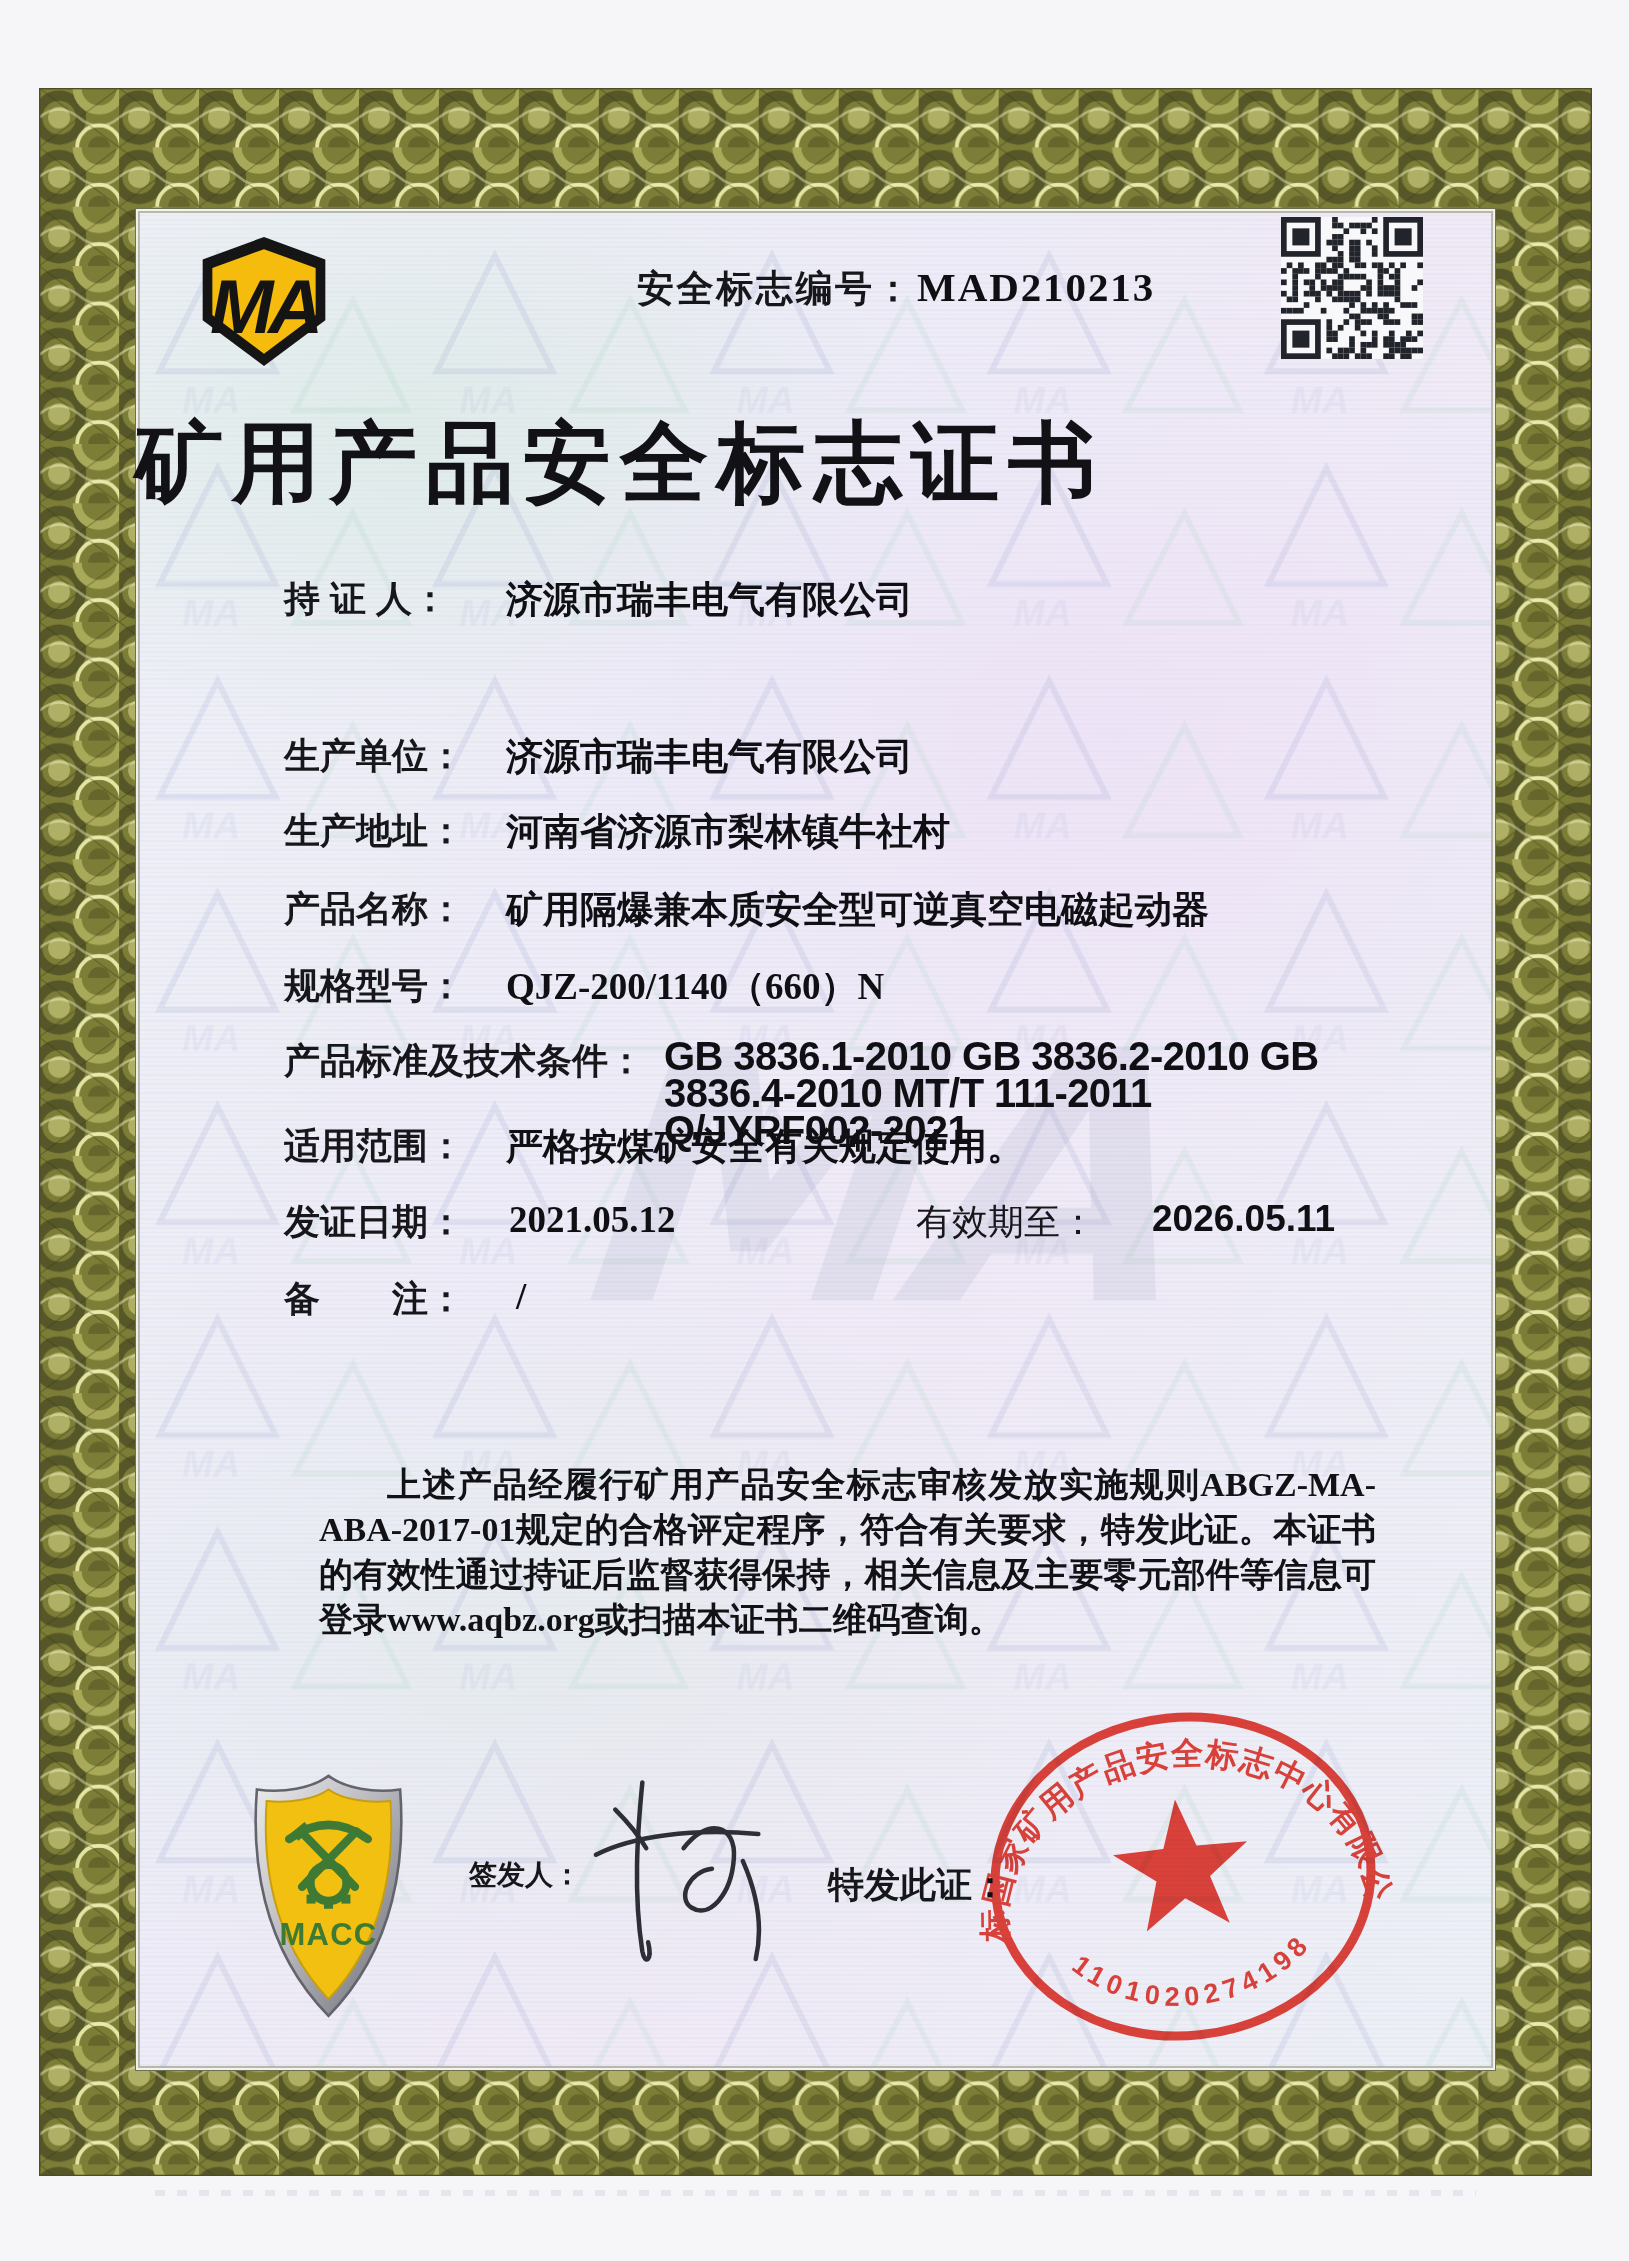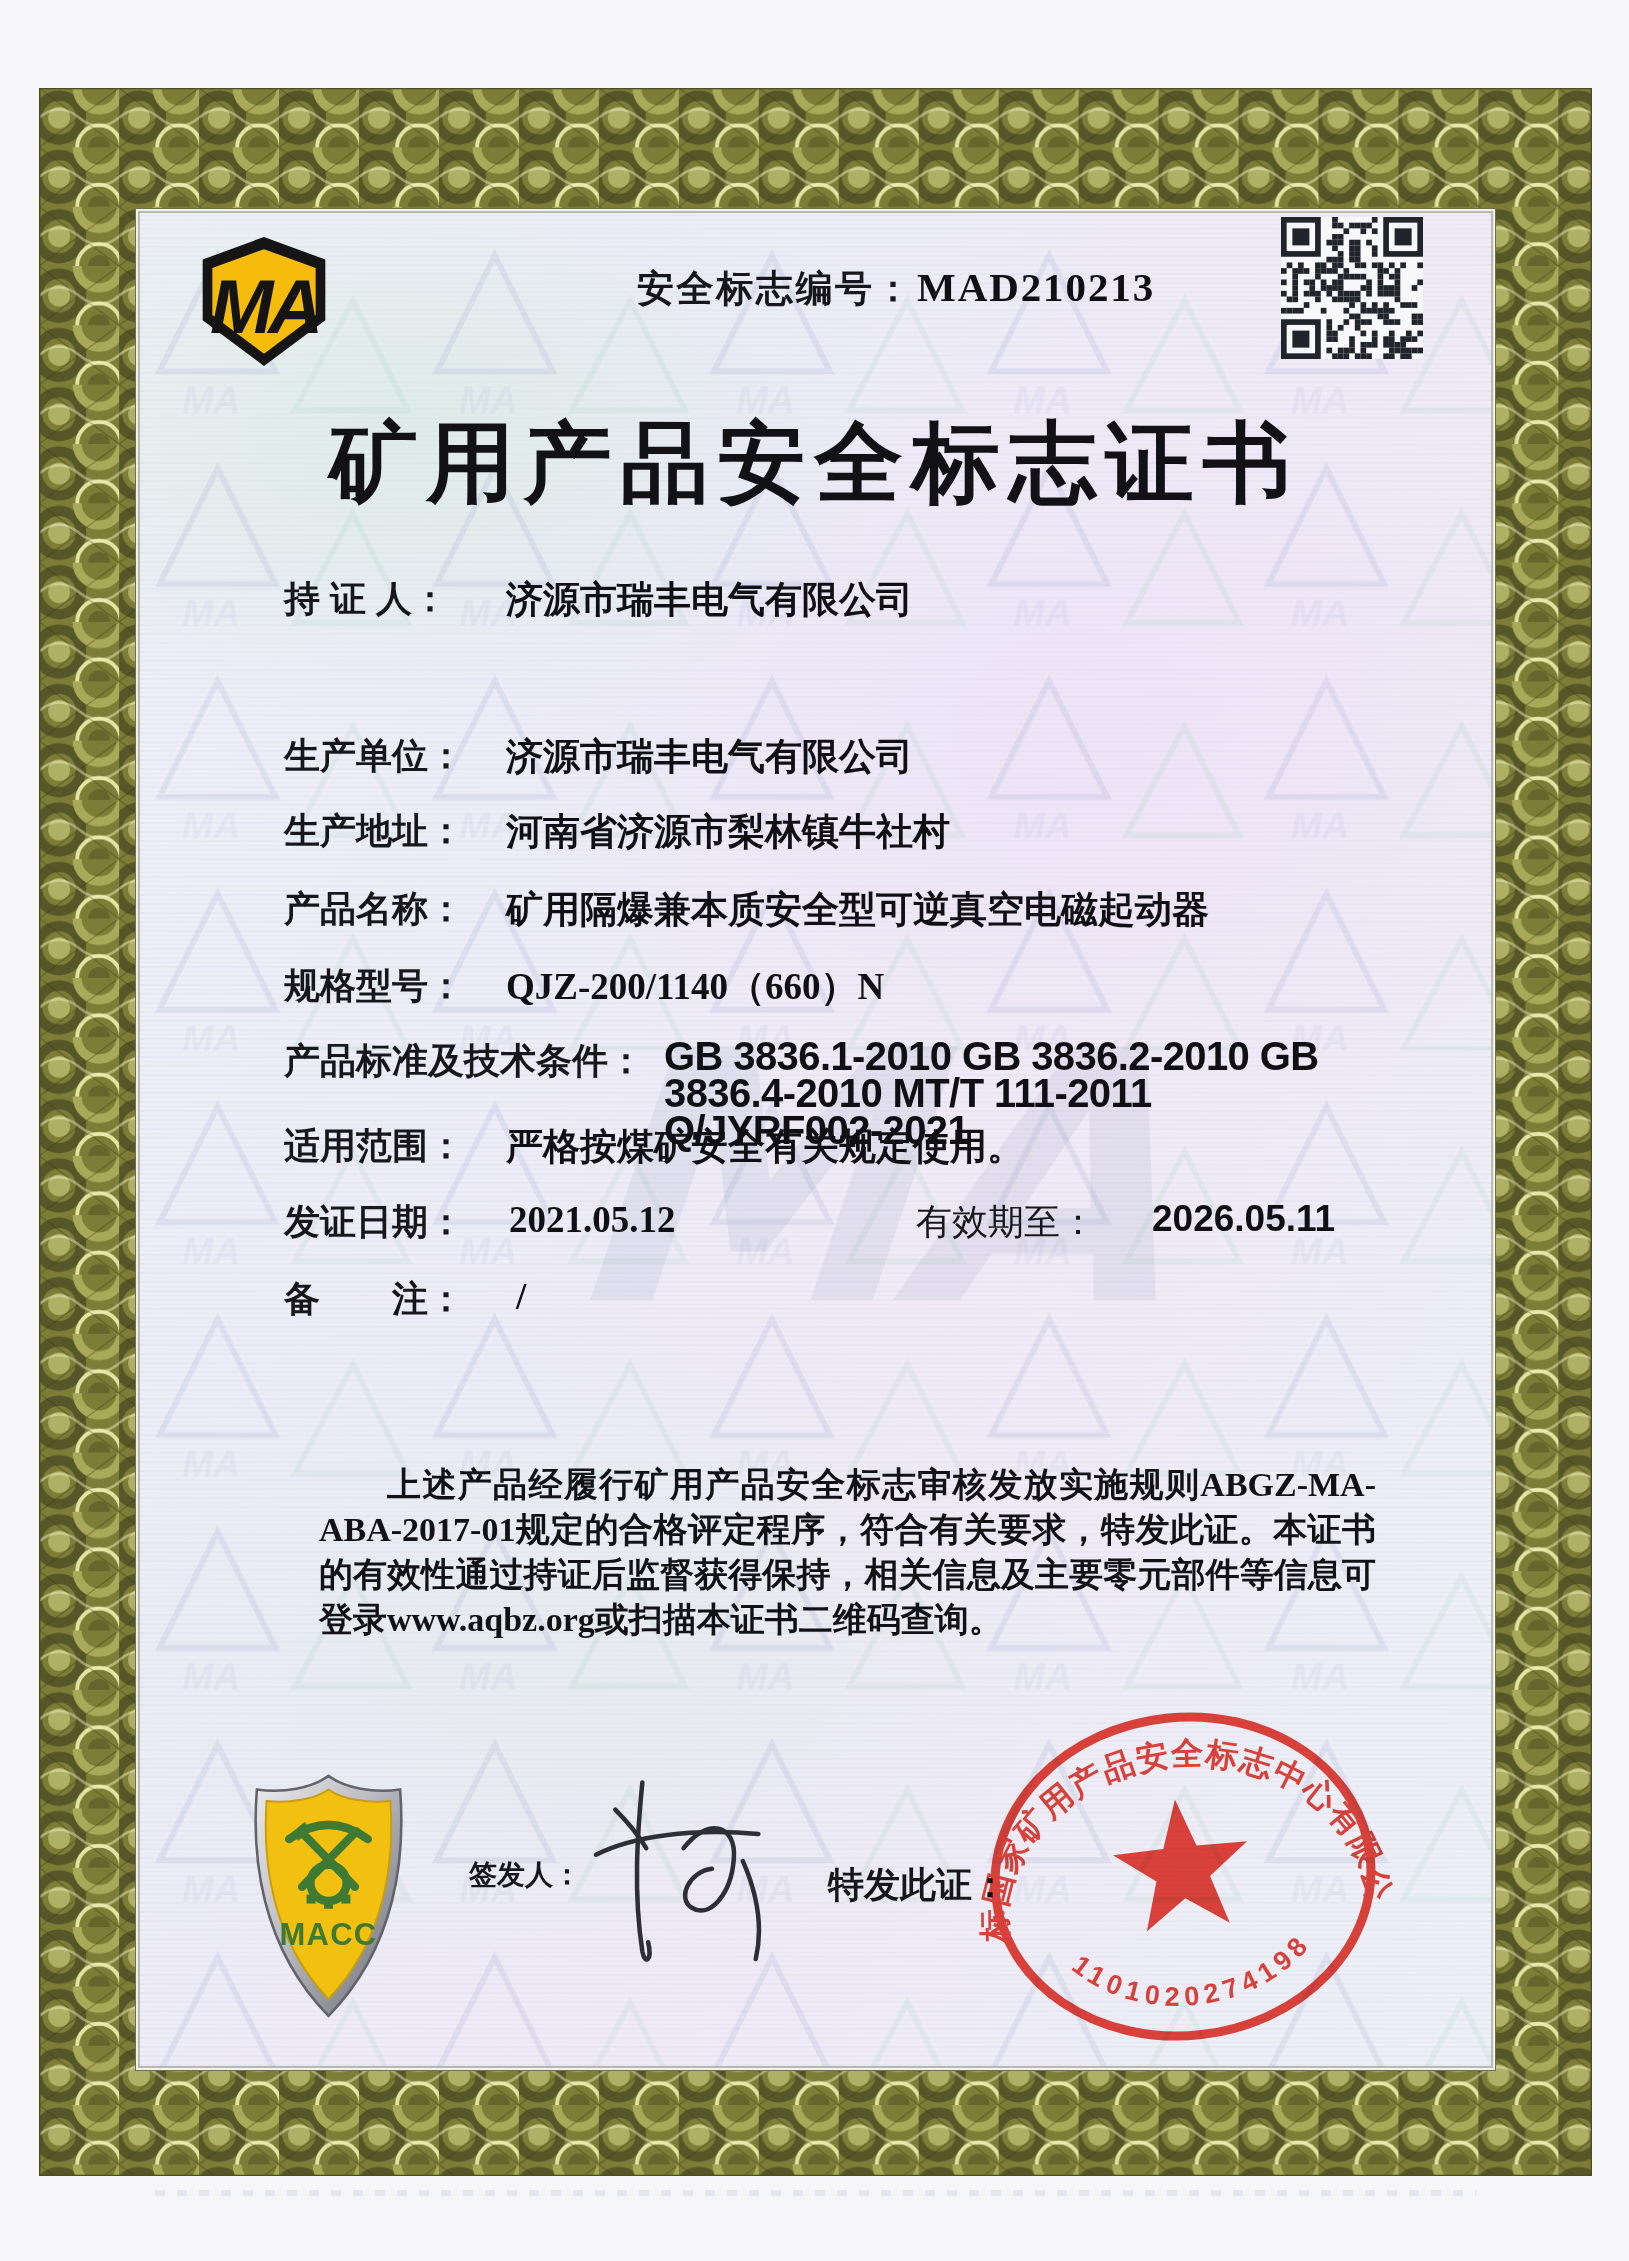--- a/index.html
+++ b/index.html
@@ -23,21 +23,21 @@
   .wm-big{position:absolute;left:600px;top:1006px;font-size:348px;line-height:1;
     font-style:italic;font-weight:900;letter-spacing:-14px;color:rgba(108,120,158,.10);
     transform:skewX(-8deg);font-family:"DejaVu Sans","Liberation Sans",sans-serif;}
   
   .ma-logo{position:absolute;left:191px;top:235px;width:146px;height:133px;}
   .safety-line{position:absolute;left:637px;top:263px;white-space:nowrap;}
   .safety-line .lab{font-size:37px;font-weight:700;color:#17171b;letter-spacing:2.6px;}
   .safety-line .val{font-size:41px;font-weight:600;color:#101014;letter-spacing:1.9px;
     font-family:"Liberation Serif","DejaVu Serif",serif;}
   .qr{position:absolute;left:1281px;top:217px;width:142px;height:142px;}
-  .title{position:absolute;left:135px;top:404px;width:1359px;text-align:center;
+  .title{position:absolute;left:135px;top:404px;width:1359px;
     font-size:88px;font-weight:700;letter-spacing:9px;color:#121216;
     font-family:"Liberation Serif","DejaVu Serif",serif;}
   
   .row{position:absolute;left:0;width:1630px;height:52px;padding-left:20px;}
   .row .lab{position:absolute;left:284px;font-size:36px;font-weight:700;color:#17171b;white-space:nowrap;}
   .row .val{position:absolute;left:506px;font-size:37px;color:#101014;white-space:nowrap;
     font-family:"Liberation Serif","DejaVu Serif",serif;font-weight:600;}
   .row-std .val{left:664px;width:712px;white-space:normal;font-size:40px;line-height:37px;
     font-family:"Liberation Sans","DejaVu Sans",sans-serif;font-weight:700;letter-spacing:-0.6px;top:1.3px;}
   .lab2{position:absolute;left:916px;font-size:36px;font-weight:400;color:#17171b;white-space:nowrap;}

